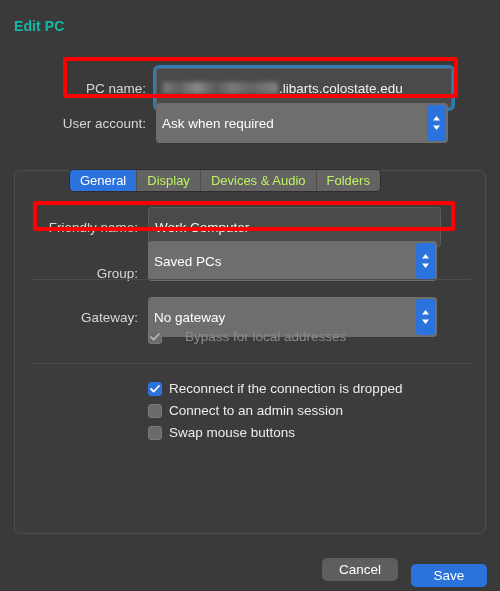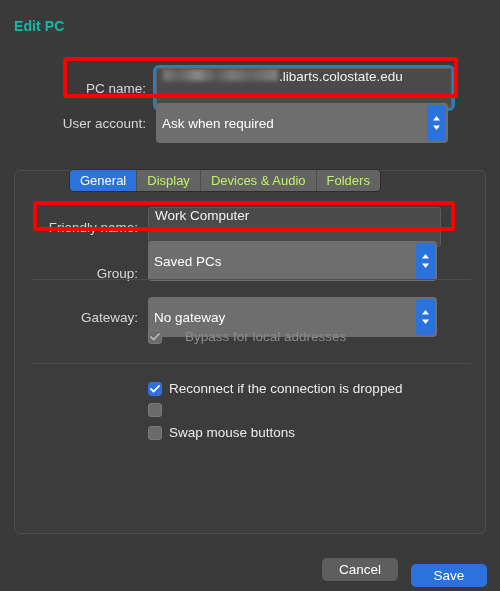--- a/index.html
+++ b/index.html
@@ -42,20 +42,21 @@
     white-space: nowrap;
   }
 
   
   .text-input {
     background: #4a4a4a;
     border: 1px solid #5b5b5b;
     border-radius: 3px;
     height: 40px;
     display: flex;
+    align-items: center;
     padding: 0 6px;
     font-size: 13.5px;
     color: #f2f2f2;
     overflow: hidden;
     white-space: nowrap;
   }
   .text-input.focused {
     outline: 3px solid #2f7cb0;
     outline-offset: 0px;
     border-color: #5f5f5f;
@@ -293,20 +294,21 @@
     <span class="checkbox checked">
       <svg width="10" height="8" viewBox="0 0 10 8">
         <path d="M1 4 L3.6 6.6 L9 1" stroke="#ffffff" stroke-width="1.8" fill="none" stroke-linecap="round" stroke-linejoin="round"></path>
       </svg>
     </span>
     <span class="check-label">Reconnect if the connection is dropped</span>
   </div>
 
   <div class="check-row" style="left:133px; top:232px;">
     <span class="checkbox"></span>
+    <span class="check-label">Connect to an admin session</span>
   </div>
 
   <div class="check-row" style="left:133px; top:254px;">
     <span class="checkbox"></span>
     <span class="check-label">Swap mouse buttons</span>
   </div>
 
 </div>
 
 <div class="tab-bar">

